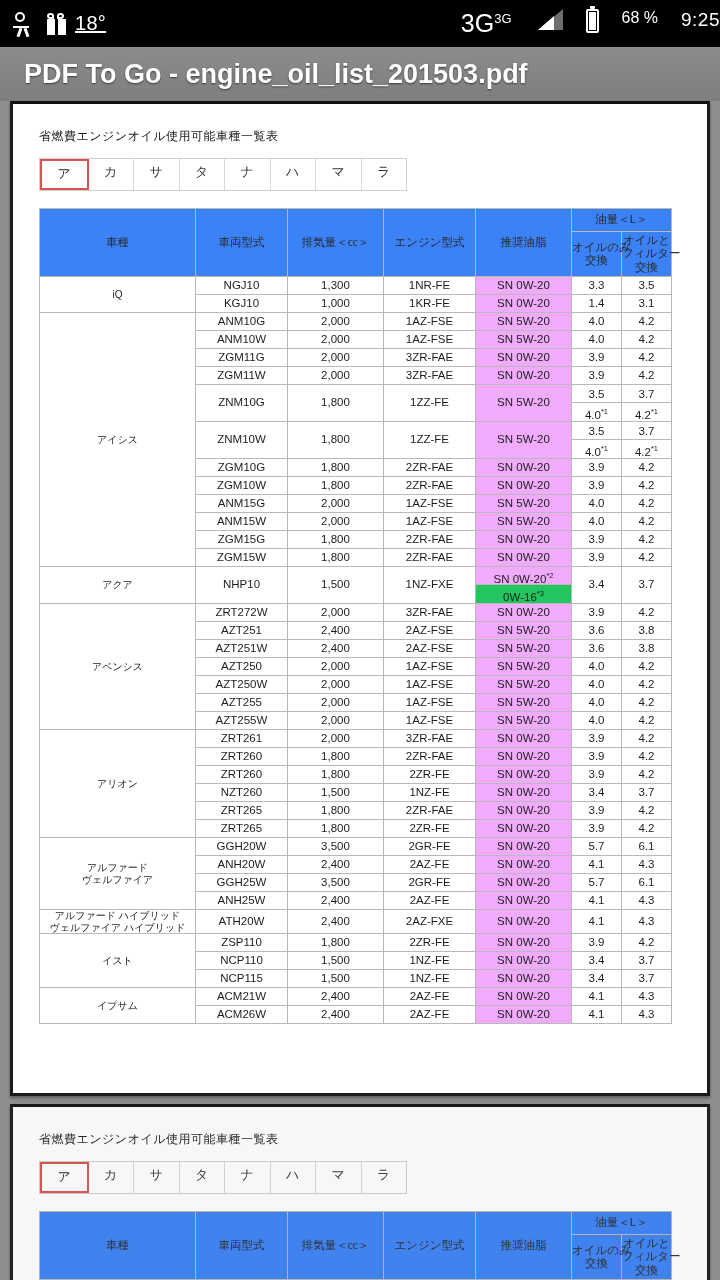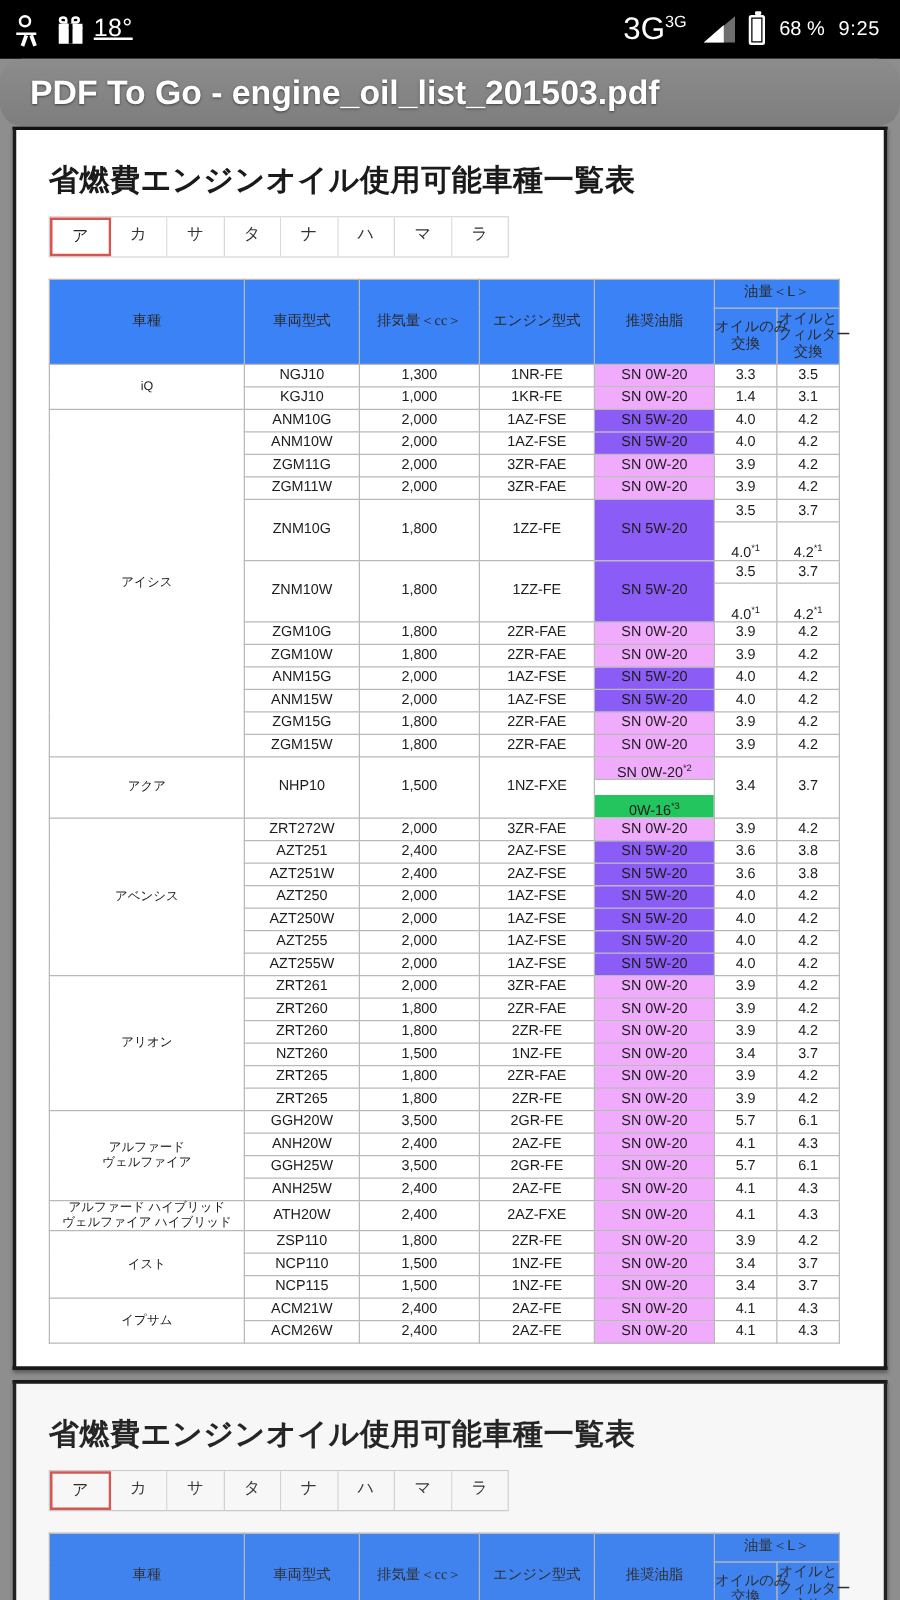--- a/index.html
+++ b/index.html
@@ -10,21 +10,21 @@
     overflow:hidden;
     position:relative;
   }
 
   
   .statusbar{
     position:absolute; top:0; left:0; width:720px; height:47px;
     background:#000; color:#fff; display:flex; align-items:center;
   }
   .sb-left{ display:flex; align-items:center; gap:9px; padding-left:14px;text-decoration:underline; }
-  .sb-right{ margin-left:auto; display:flex; align-items:center; gap:11px; padding-right:16px; }
+  .sb-right{ margin-left:auto; display:flex; gap:23px; }
   .ok-icon{ width:24px; height:26px; position:relative; display:block; }
   .ok-icon i{ position:absolute; background:#fff; display:block; }
   .ok-head{ width:10px;height:10px;border-radius:50%; left:1px; top:1px;
             border:2.5px solid #fff; background:transparent!important; }
   .ok-arms{ width:16px;height:2.6px; left:-1px; top:15px; transform:rotate(0deg); }
   .ok-legL{ width:2.6px;height:9px; left:4px; top:17px; transform:rotate(20deg); }
   .ok-legR{ width:2.6px;height:9px; left:11px; top:17px; transform:rotate(-20deg); }
   .gift-icon{ width:19px;height:22px; position:relative; display:block; }
   .gift-icon i{ position:absolute; background:#fff; display:block; }
   .gift-box{ width:19px;height:13px; bottom:0; left:0; }
@@ -41,27 +41,27 @@
   .sig{ width:25px;height:21px; position:relative; }
   .sig .full{ position:absolute; right:0; bottom:0; width:0;height:0;
               border-left:25px solid transparent; border-bottom:21px solid #6e6e6e; }
   .sig .lit{ position:absolute; right:9px; bottom:0; width:0;height:0;
              border-left:16px solid transparent; border-bottom:14px solid #ffffff; }
   .batt{ width:13px;height:24px; border:2px solid #fff; border-radius:2px; position:relative; }
   .batt:before{ content:""; position:absolute; top:-5px; left:2.5px; width:5px;height:3px;
                 background:#fff; border-radius:1px; }
   .batt i{ position:absolute; left:1px; right:1px; bottom:1px; top:1px; background:#fff; display:block; }
   .pct{ font-size:16px; }
-  .clock{ font-size:16px; letter-spacing:.5px; }
+  .clock{ font-size:19px; letter-spacing:.5px; }
 
   
   .titlebar{
     position:absolute; top:47px; left:0; width:720px; height:54px;
     background:linear-gradient(#8c8c8c,#7e7e7e);
-    display:flex; align-items:center;border-radius:18px;
+    display:flex; align-items:center;
   }
   .titlebar .tt{
     color:#fff; font-size:27px; font-weight:700; padding-left:24px;
     text-shadow:0 1px 2px rgba(0,0,0,.55); white-space:nowrap;
   }
 
   
   .viewer{
     position:absolute; top:101px; left:0; width:720px; height:1179px;
     background:#8e8e8e; overflow:hidden;
@@ -69,21 +69,21 @@
   .page{
     position:relative; margin:0 auto; width:700px; background:#fff;
     border:3px solid #1a1a1a; border-top:3px solid #111;
     box-shadow:0 2px 3px rgba(0,0,0,.35);
   }
   .page1{ height:995px; }
   .page2{ height:300px; margin-top:8px; }
   .pad{ padding:24px 26px 0 26px; }
 
   .doc-title{
-    font-size:24px; font-weight:700; color:#1a1a1a; letter-spacing:.5px;
+    font-size:12px; font-weight:400; color:#1a1a1a; letter-spacing:.5px;
     margin-bottom:13px;
   }
 
   
   .kana{ display:flex; border:1px solid #cfcfcf; width:368px; margin-bottom:17px; }
   .kana .k{
     flex:1; text-align:center; font-size:13px; color:#333; padding:4px 0 5px;
     border-right:1px solid #d8d8d8; background:#fff;
   }
   .kana .k:last-child{ border-right:none; }
@@ -105,26 +105,26 @@
   .c-name{ width:156px; }
   .c-model{ width:92px; }
   .c-disp{ width:96px; }
   .c-eng{ width:92px; }
   .c-oil{ width:96px; }
   .c-v1{ width:50px; }
   .c-v2{ width:50px; }
   td.r{ height:18px; }
   td.name{ font-size:10px; }
   .oil-beige{ background:#f0abfc; }
-  .oil-green{ background:#8b5cf6; }
+  .oil-green{ background:#f0abfc; }
   .oil-orange{ background:#22c55e; }
   .sup{ font-size:7.5px; vertical-align:super; }
   .split{ padding:0; }
   .split .s{ height:18px; line-height:18px; border-bottom:1px solid #b9b9b9; }
-  .split .s:last-child{ border-bottom:none;margin-top:12px; }
+  .split .s:last-child{ border-bottom:none; }
 
   
   .page2 .doc-title{ color:#1e1e1e; }
   .blurwrap{ filter:blur(.35px); opacity:.93; }
 </style>
 </head>
 <body>
 
 <div class="statusbar">
   <div class="sb-left">

